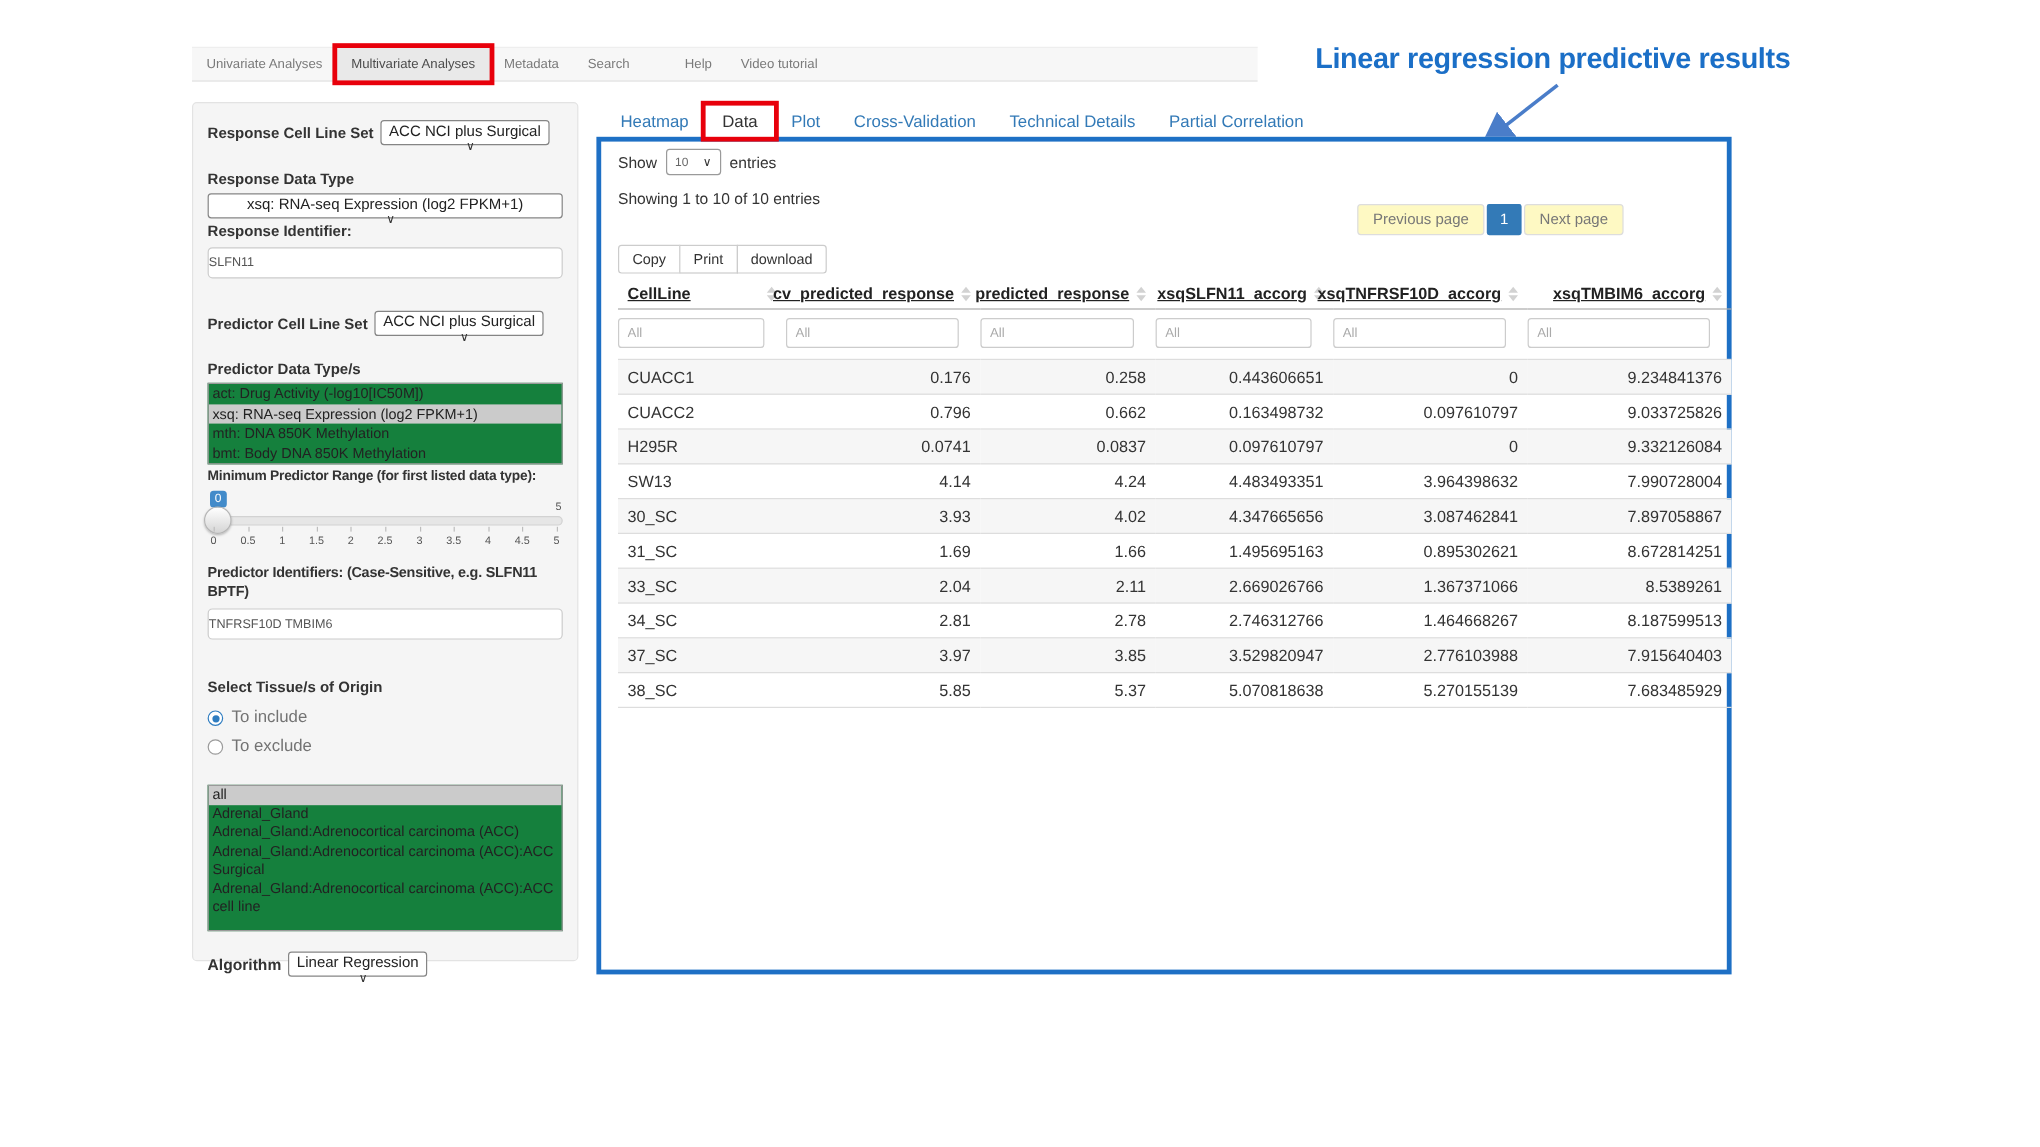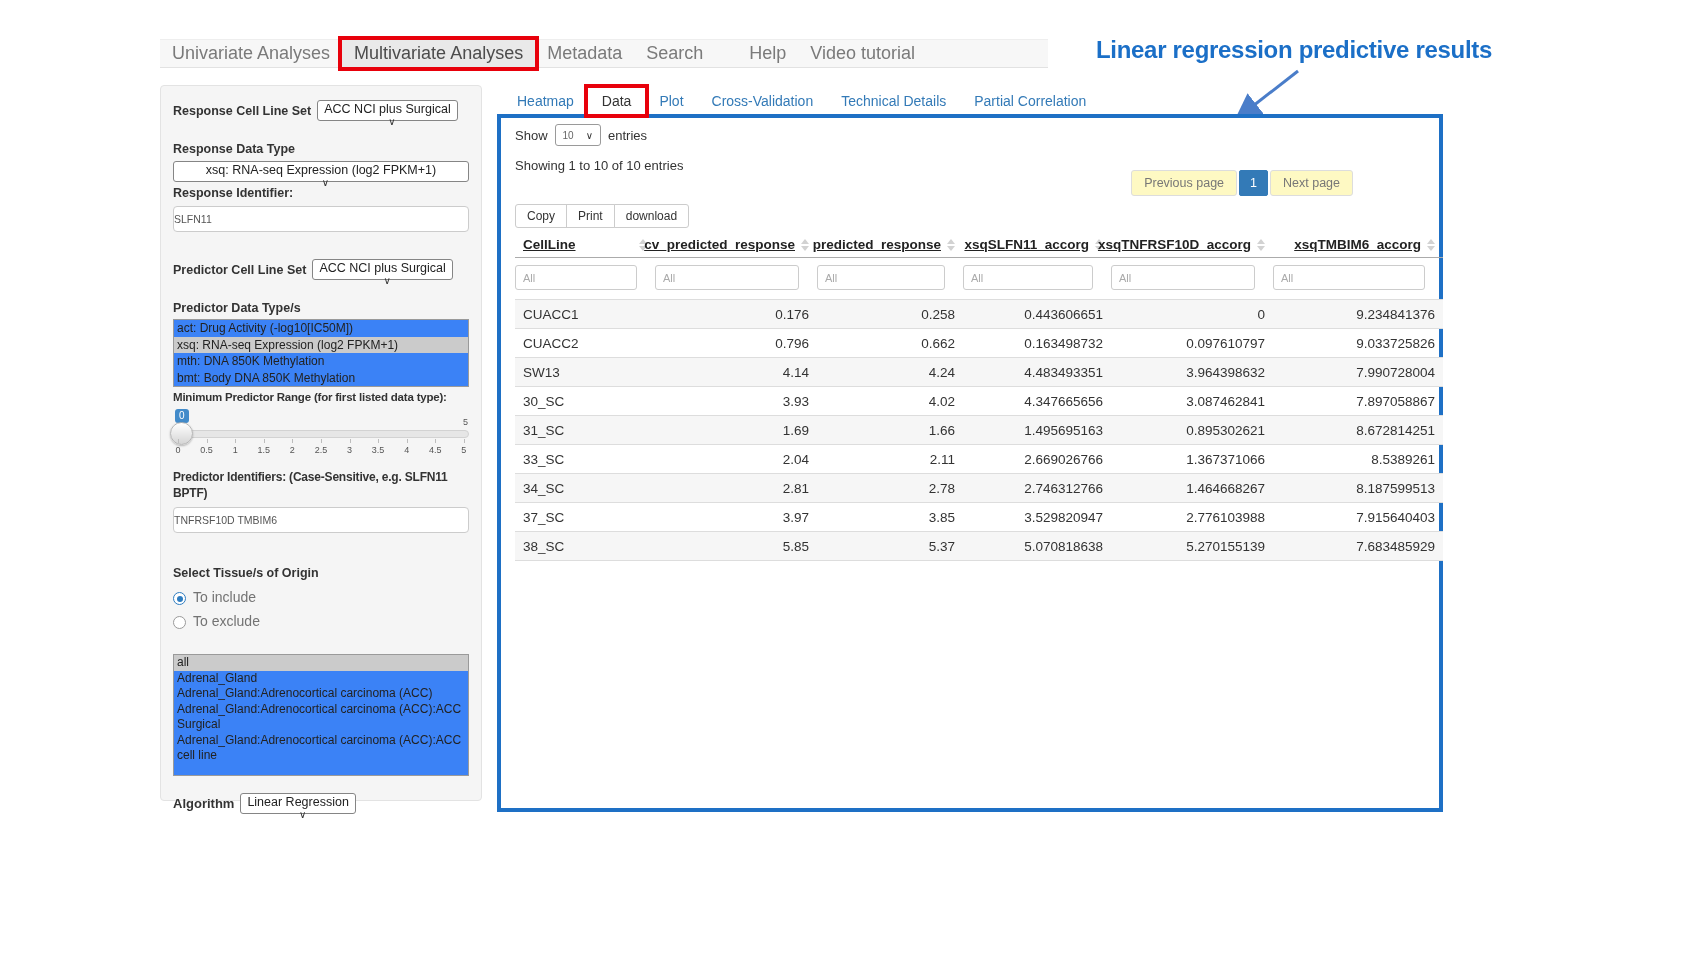--- a/index.html
+++ b/index.html
@@ -1,21 +1,21 @@
 <!DOCTYPE html>
 <html><head>
 <meta charset="utf-8">
 <style>
   * { box-sizing: border-box; margin: 0; padding: 0; }
   html,body { width:1700px; height:956px; background:#ffffff; font-family:"Liberation Sans", sans-serif; position:relative; overflow:hidden; }
 
   
   .navbar { position:absolute; left:160px; top:39px; width:888px; height:29px; background:#f7f7f7;
             border-top:1px solid #eeeeee; border-bottom:1px solid #e2e2e2; display:flex; align-items:stretch;
-            font-size:18px; color:#7a7a7a; }
+            font-size:11px; color:#7a7a7a; }
   .nav-item { display:flex; align-items:center; padding:0 12px; cursor:pointer; white-space:nowrap; }
   .nav-item.active { background:#e9e9e9; color:#4c4c4c; }
   .nav-item.red-box { box-shadow:0 0 0 4px #e8000b; position:relative; z-index:3; }
   .nav-spacer { width:22px; }
 
   
   .annotation { position:absolute; left:1056px; top:36px; width:436px; text-align:right;
                 font-size:24px; font-weight:bold; color:#1b6fc7; letter-spacing:-0.3px; white-space:nowrap; }
   .arrow-svg { position:absolute; left:1208px; top:66px; width:100px; height:56px; }
 
@@ -24,21 +24,21 @@
              border:1px solid #e3e3e3; border-radius:4px; padding:14px 12px 12px 12px; font-size:13px; color:#333; }
   .field-label { font-weight:bold; font-size:12.5px; color:#333; line-height:16px; }
   .nowrap { white-space:nowrap; font-size:11.5px; letter-spacing:-0.2px; }
   .inline-row { display:flex; align-items:center; gap:6px; }
   .select-box { background:#fff; border:1px solid #858585; border-radius:3px; padding:1px 6px; font-size:12.5px;
                 display:inline-flex; align-items:center; height:21px; cursor:pointer; color:#222; white-space:nowrap;flex-direction:column; }
   .select-box .caret { margin-left:9px; font-size:10px; color:#333; }
   .select-full { width:100%; justify-content:space-between; }
   .text-input { background:#fff; border:1px solid #cccccc; border-radius:4px; height:26px; width:100%;
                 font-size:10.5px; color:#555; padding:0 0; display:flex; align-items:center; }
-  .listbox { background:#3b82f6; border:1px solid #9a9a9a; width:100%; font-size:12px; color:#222; overflow:hidden; }
+  .listbox { background:#15803d; border:1px solid #9a9a9a; width:100%; font-size:12px; color:#222; overflow:hidden; }
   .listbox .opt { padding:0 3px; line-height:16.5px; white-space:nowrap; overflow:hidden; cursor:pointer; }
   .listbox .opt.selected { background:#cbcbcb; }
   .tissue-listbox { height:122px; }
   .tissue-listbox .opt { white-space:normal; line-height:15.5px; overflow-wrap:break-word; }
 
   
   .slider { position:relative; height:52px; margin-top:4px; }
   .slider-bubble { position:absolute; left:2px; top:0; background:#428bca; color:#fff; font-size:10px;
                    line-height:14px; padding:0 4px; border-radius:3px; }
   .slider-track { position:absolute; left:0; right:0; top:21px; height:8px; background:#e6e6e6;
@@ -334,20 +334,28 @@
         </tr>
         <tr>
           <td>CUACC2</td>
           <td class="num">0.796</td>
           <td class="num">0.662</td>
           <td class="num">0.163498732</td>
           <td class="num">0.097610797</td>
           <td class="num">9.033725826</td>
         </tr>
         <tr>
+          <td>H295R</td>
+          <td class="num">0.0741</td>
+          <td class="num">0.0837</td>
+          <td class="num">0.097610797</td>
+          <td class="num">0</td>
+          <td class="num">9.332126084</td>
+        </tr>
+        <tr>
           <td>SW13</td>
           <td class="num">4.14</td>
           <td class="num">4.24</td>
           <td class="num">4.483493351</td>
           <td class="num">3.964398632</td>
           <td class="num">7.990728004</td>
         </tr>
         <tr>
           <td>30_SC</td>
           <td class="num">3.93</td>

